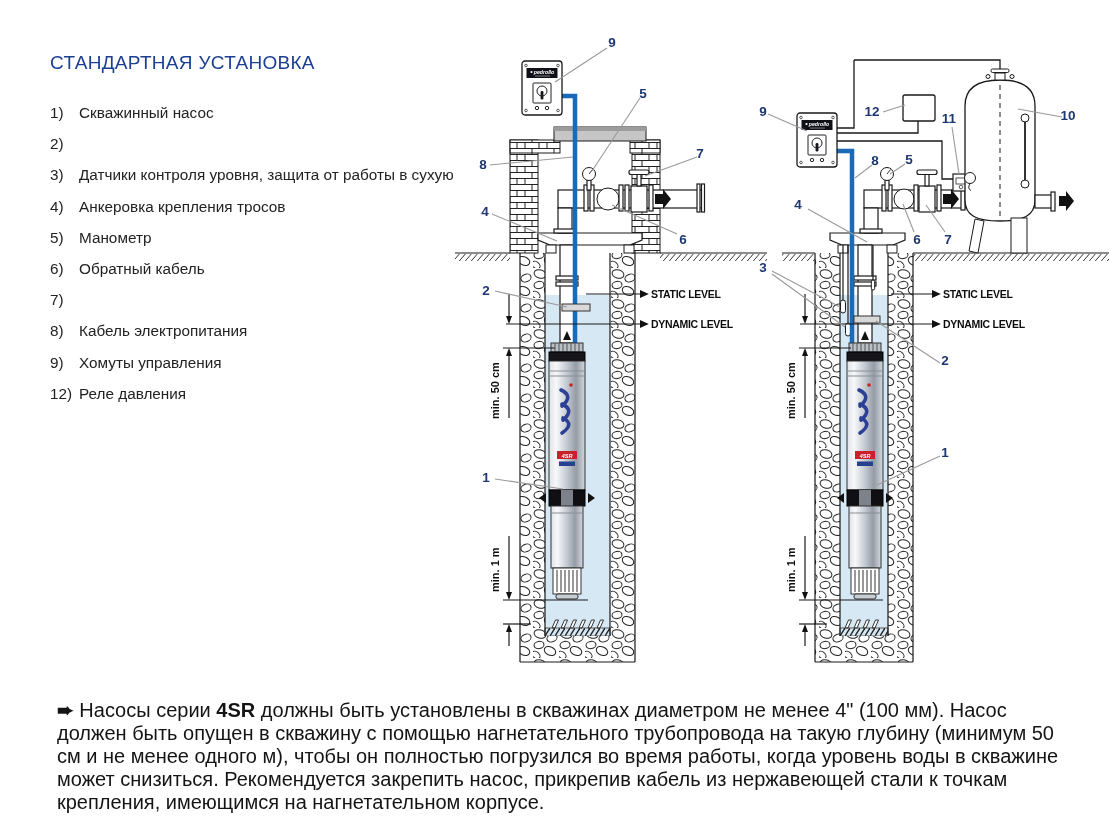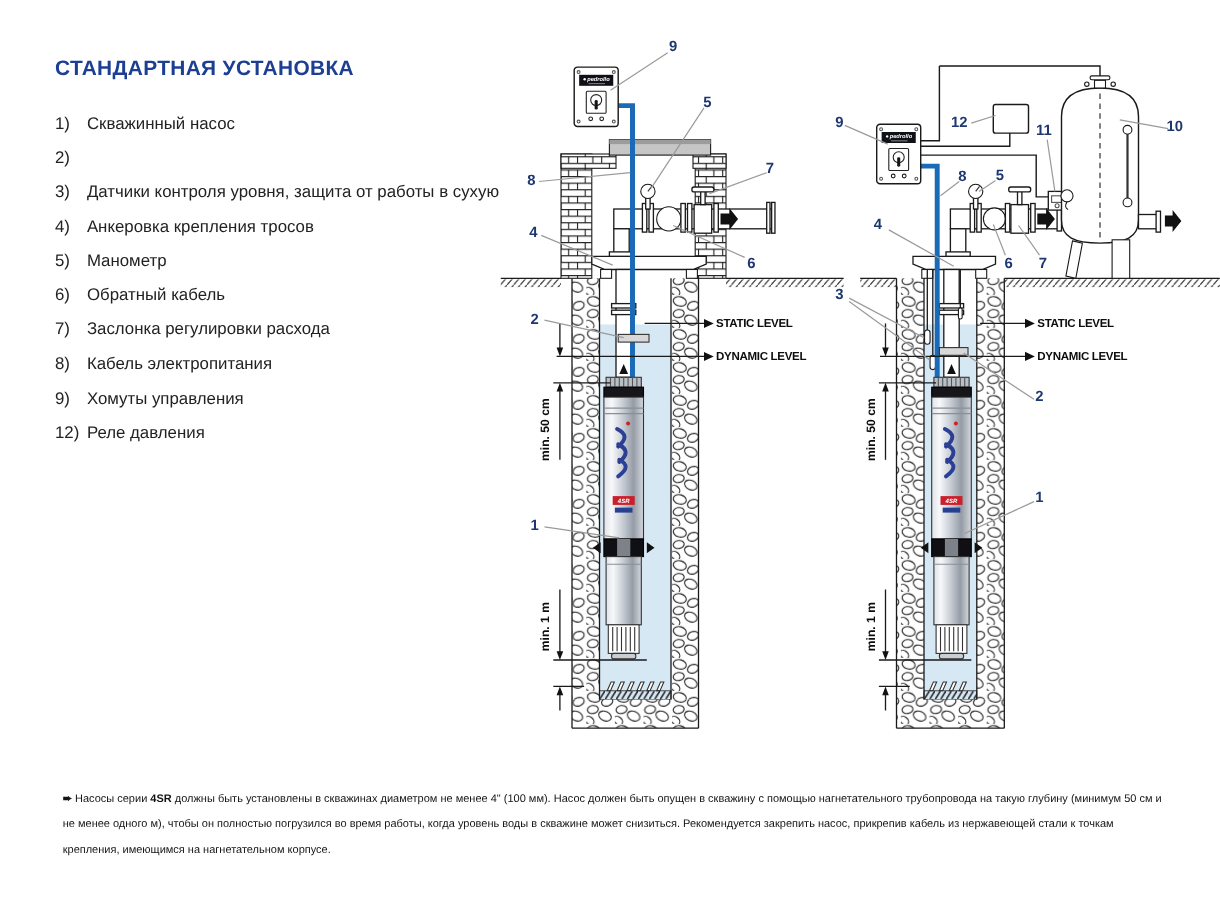--- a/index.html
+++ b/index.html
@@ -2,28 +2,28 @@
 <html><head>
 <meta charset="utf-8">
 <style>
   html,body{margin:0;padding:0;}
   body{
     width:1109px;height:821px;background:#ffffff;position:relative;overflow:hidden;
     font-family:"Liberation Sans",sans-serif;
   }
   .title{
     position:absolute;left:50px;top:52px;
-    font-size:19px;font-weight:bold;color:#1c3f94;letter-spacing:.3px;
+    font-size:19px;font-weight:normal;color:#1c3f94;letter-spacing:.3px;
   }
   .legend{position:absolute;left:50px;top:104px;font-size:15.3px;color:#222;}
   .li{display:flex;line-height:18.6px;margin-bottom:12.6px;white-space:nowrap;}
   .li .num{width:29px;flex:none;}
   .note{
-    position:absolute;left:57px;top:715px;width:1008px;margin:0;
-    font-size:10px;line-height:23px;color:#141414;
+    position:absolute;left:57px;top:699px;width:1008px;margin:0;
+    font-size:20px;line-height:23px;color:#141414;
   }
   .note b{font-weight:bold;}
   .note .arr{font-weight:bold;}
   svg.diagrams{position:absolute;left:455px;top:28px;}
   svg text{font-family:"Liberation Sans",sans-serif;}
   .co{font-weight:bold;font-size:13.5px;fill:#1f3770;}
   .lvl{font-weight:bold;font-size:10.5px;letter-spacing:-.3px;fill:#0d0d0d;}
   .dim{font-weight:bold;font-size:11px;fill:#0d0d0d;}
   .ldr{stroke:#9a9a9a;stroke-width:1.1;}
   .ln{stroke:#1a1a1a;stroke-width:1.2;fill:none;}
@@ -54,21 +54,20 @@
   <div class="li">
       <span class="num">5)</span>
       <span>Манометр</span>
     </div>
   <div class="li">
       <span class="num">6)</span>
       <span>Обратный кабель</span>
     </div>
   <div class="li">
       <span class="num">7)</span>
-      <span>Заслонка регулировки расхода</span>
     </div>
   <div class="li">
       <span class="num">8)</span>
       <span>Кабель электропитания</span>
     </div>
   <div class="li">
       <span class="num">9)</span>
       <span>Хомуты управления</span>
     </div>
   <div class="li">

